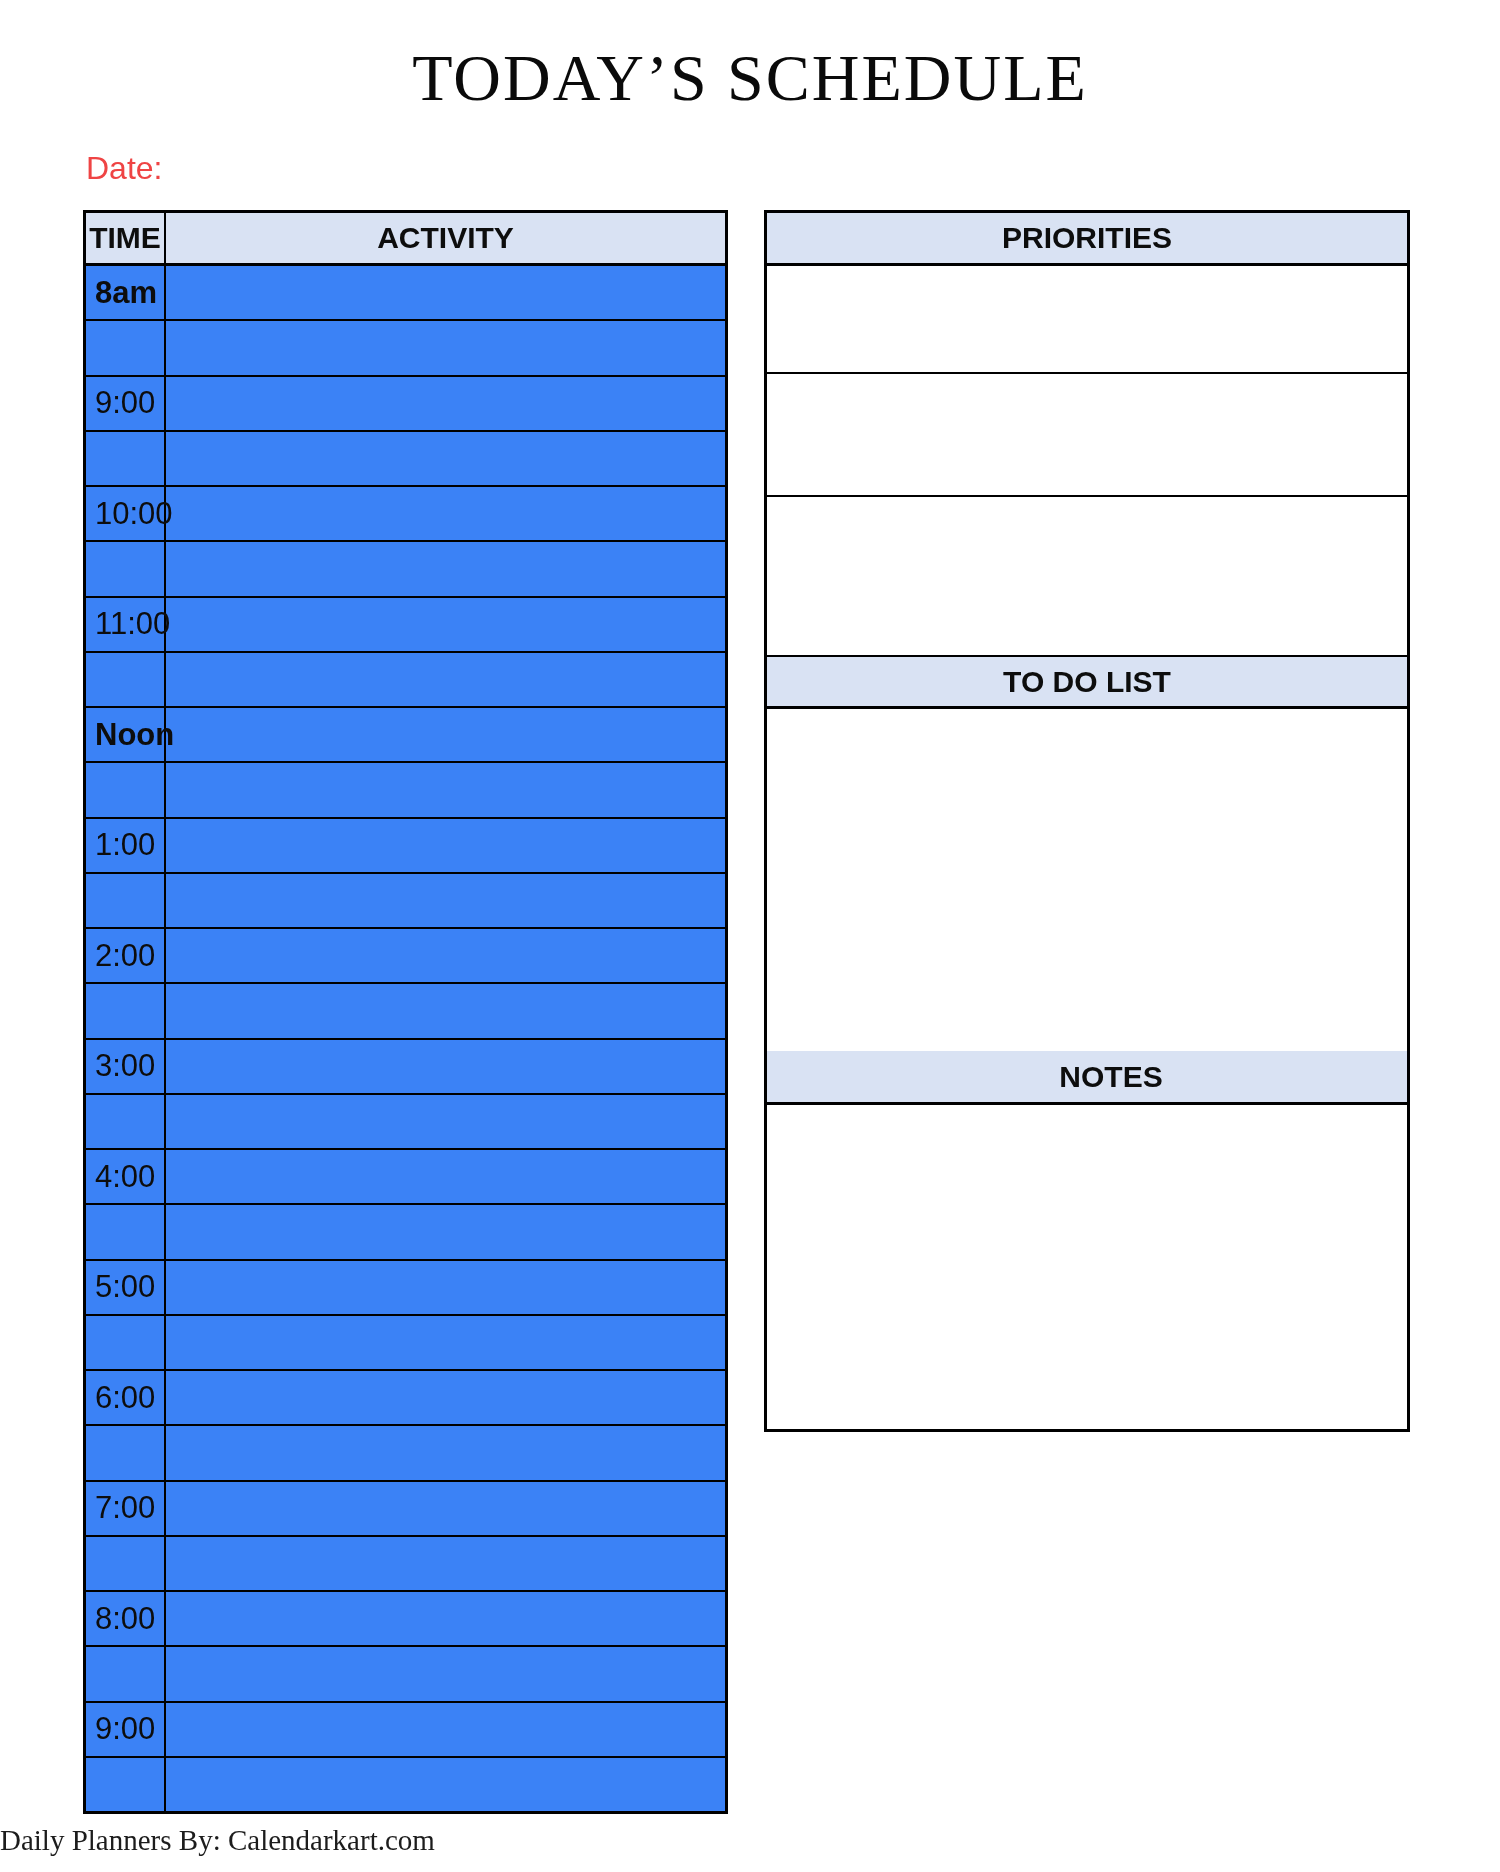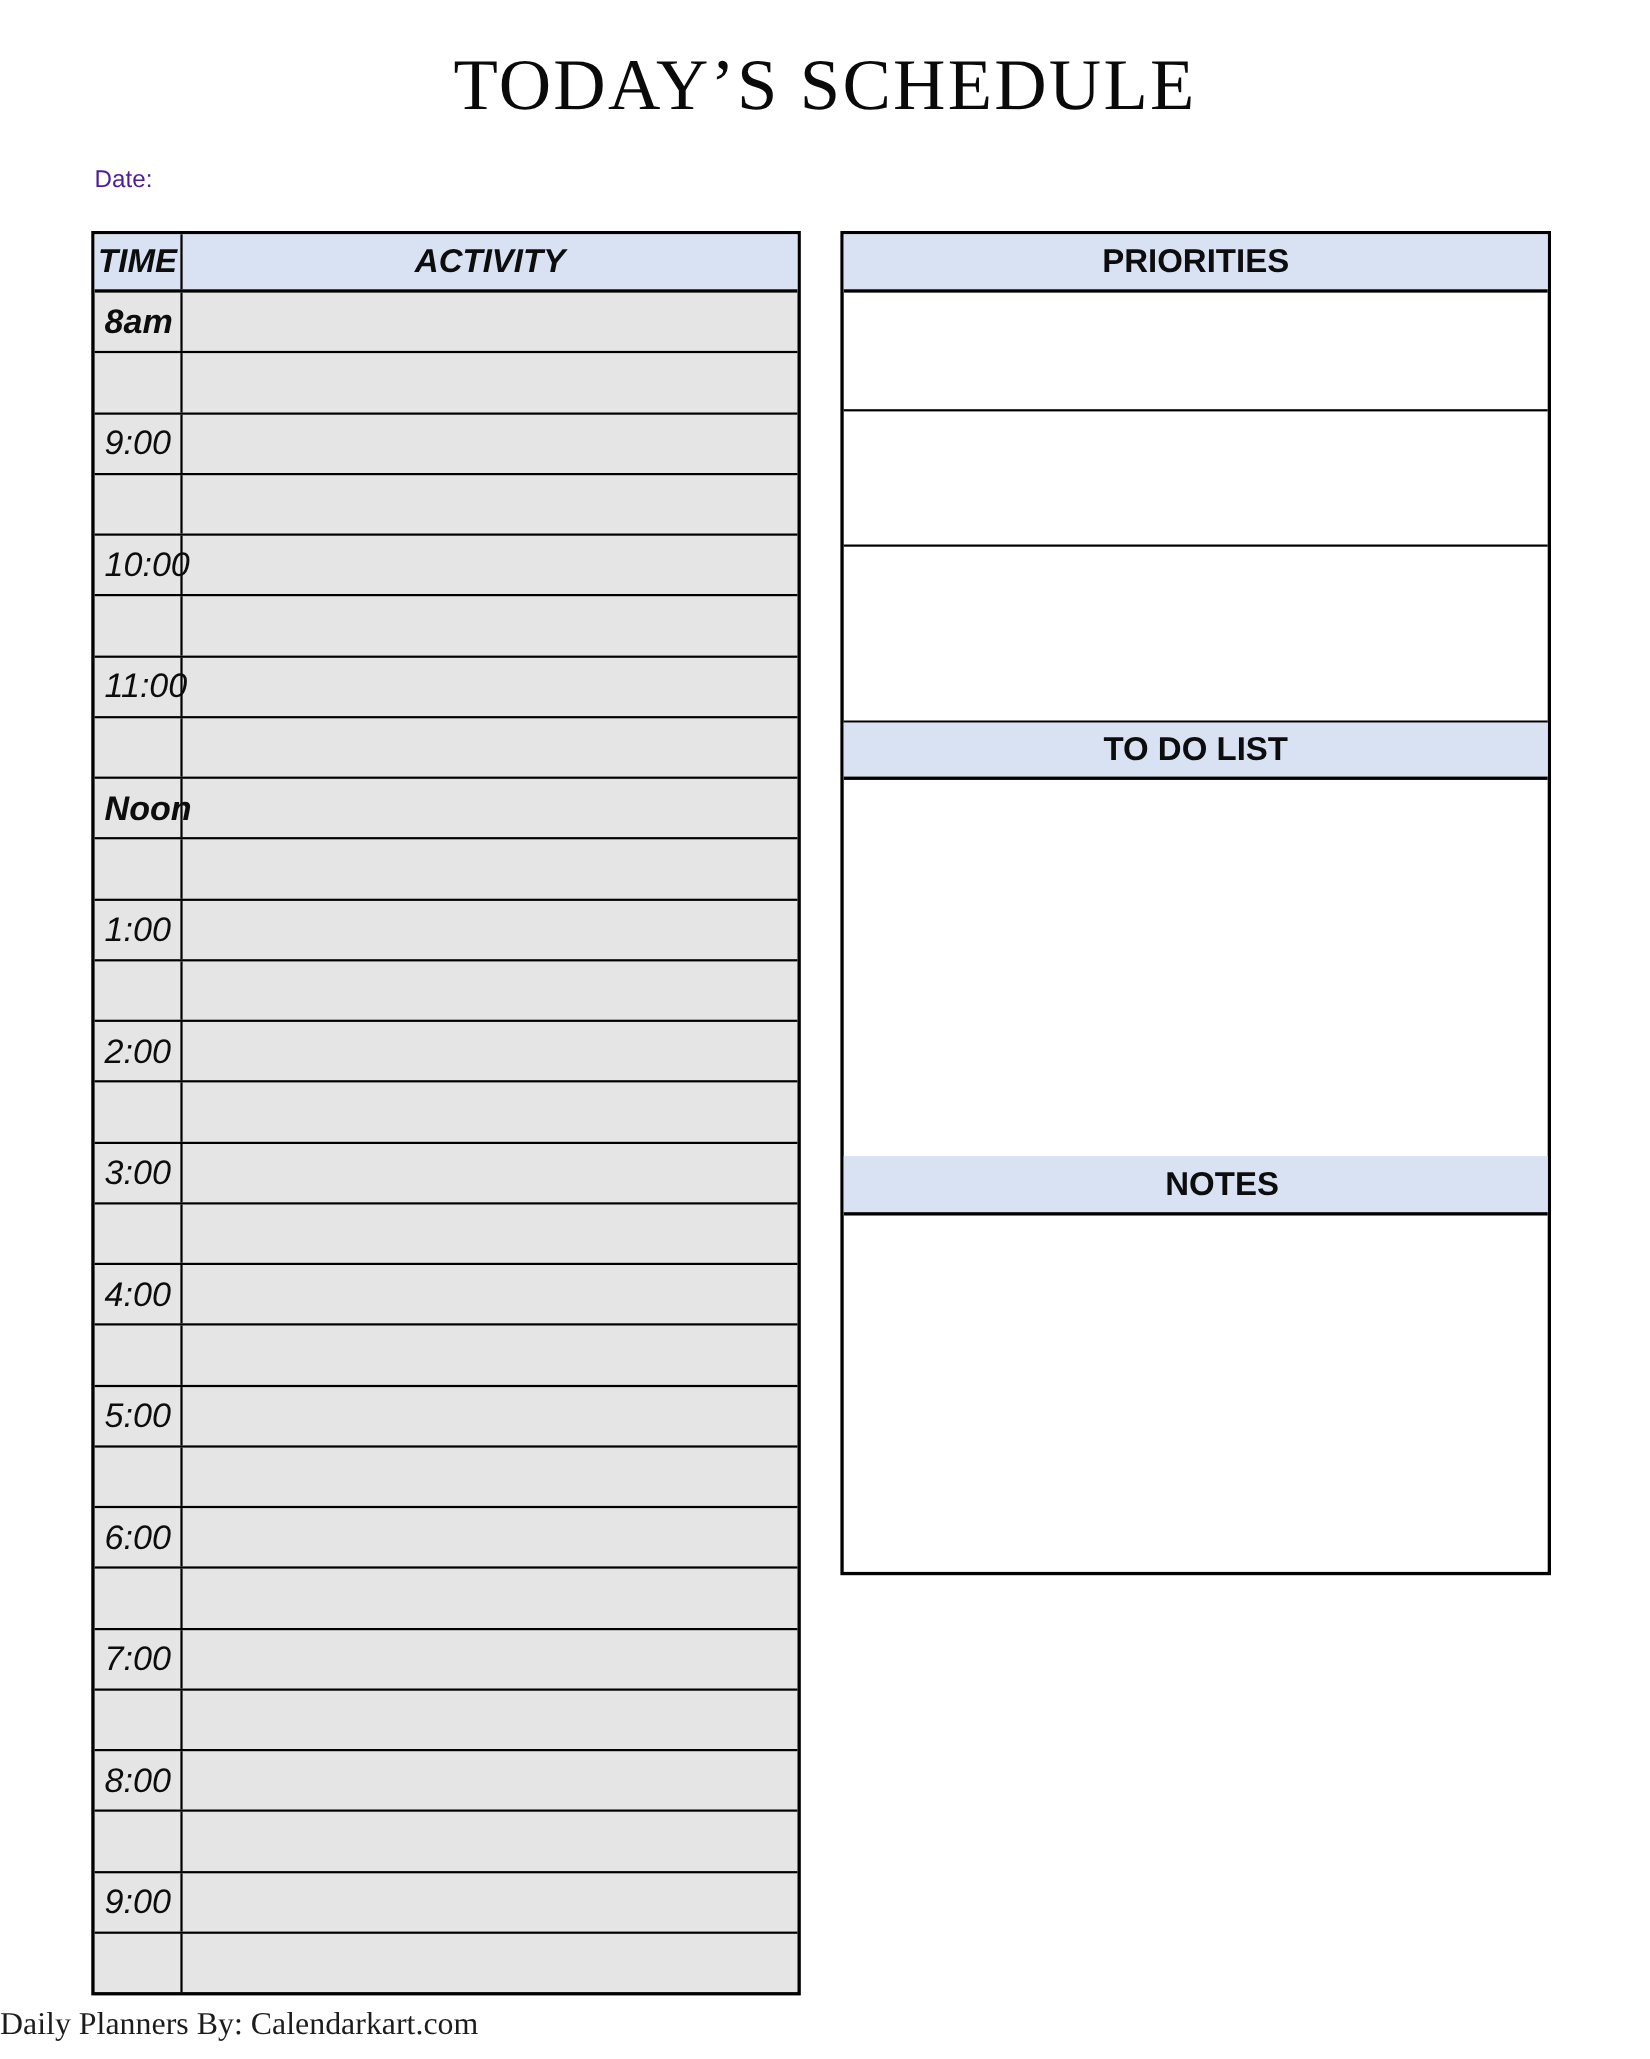--- a/index.html
+++ b/index.html
@@ -24,35 +24,34 @@
     letter-spacing: 2px;
     line-height: 76px;
     color: #0a0a0a;
     white-space: nowrap;
     font-family: Liberation Serif, serif;
   }
   .date-label {
     position: absolute;
     top: 150px;
     left: 86px;
-    font-size: 22px;
-    color: #4c1d95;
+    font-size: 32px;
+    color: #ef4444;
   }
   
   .schedule {
     position: absolute;
     left: 83px;
     top: 210px;
     width: 645px;
     height: 1604px;
     border: 3px solid var(--border, #000);
     display: flex;
     flex-direction: column;
-    background: #e5e5e5;
-    font-style: italic;
+    background: #3b82f6;
   }
   .sched-header {
     display: flex;
     height: 53px;
     flex: 0 0 53px;
     background: var(--header-bg, #d9e2f3);
     border-bottom: 3px solid var(--border, #000);
   }
   .sched-header .h-time {
     width: 80px;

